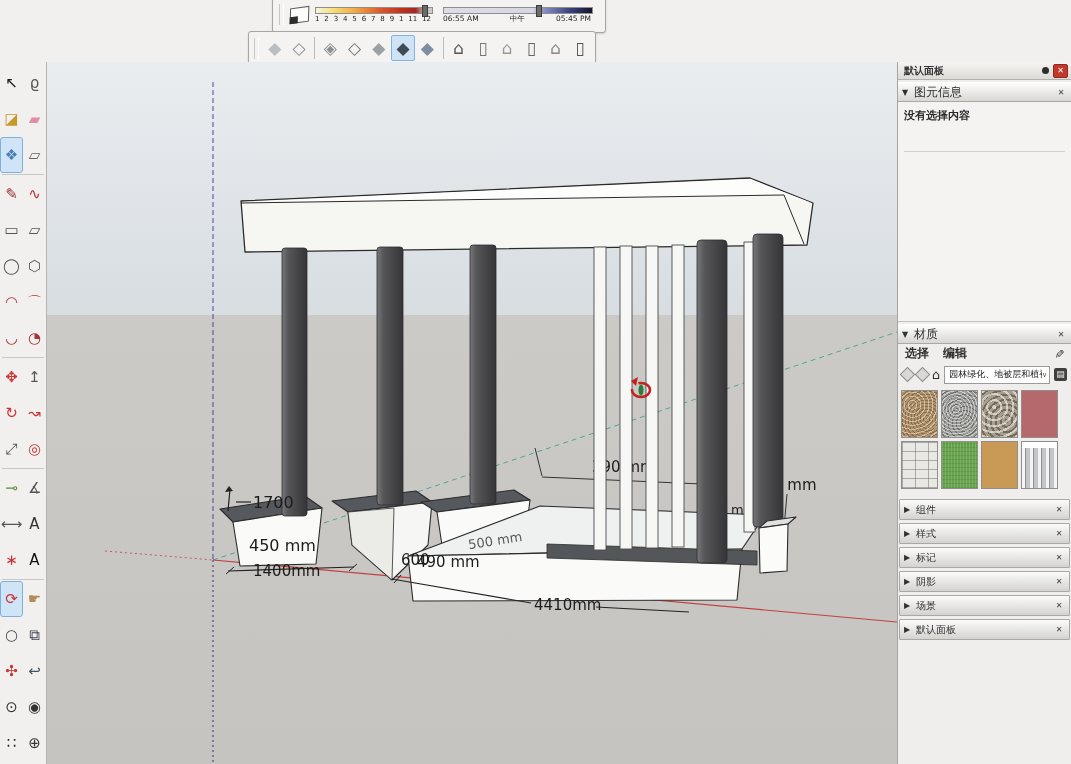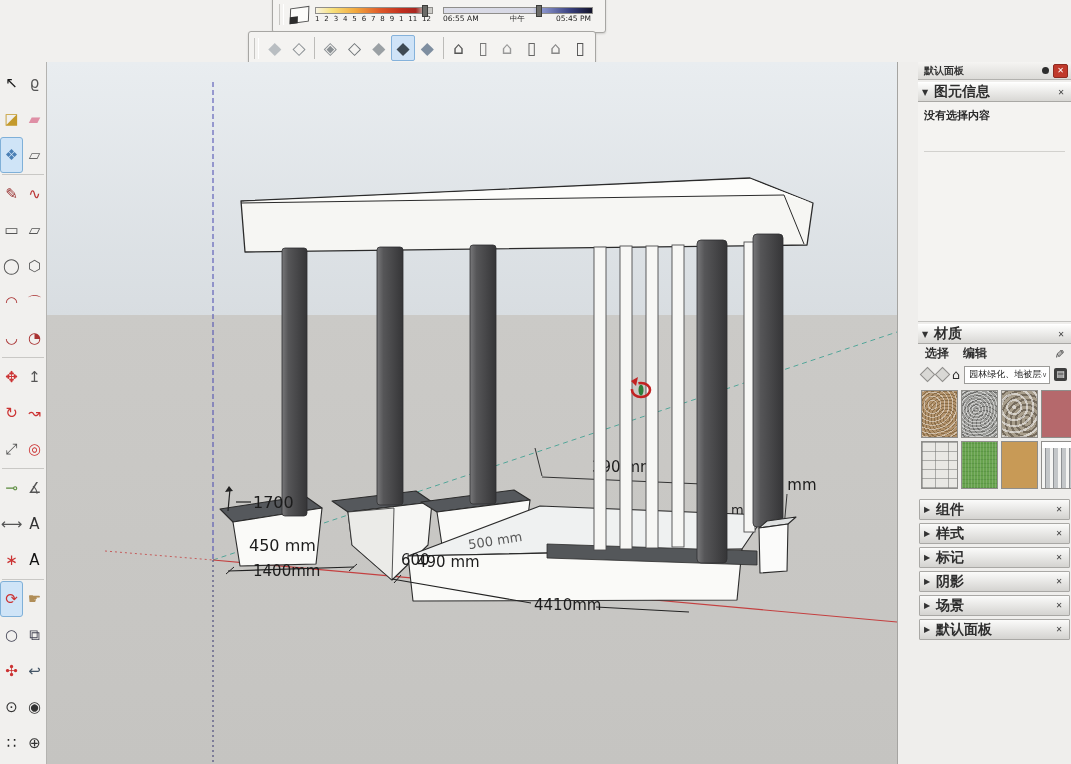--- a/index.html
+++ b/index.html
@@ -38,32 +38,32 @@
   .tool{width:23px;height:36px;display:flex;align-items:center;justify-content:center;
         font-size:15px;border:1px solid transparent;border-radius:3px;box-sizing:border-box;cursor:default;}
   .tool.active{background:#cfe4f7;border-color:#7fb0d8;}
   .tool-sep{grid-column:span 2;height:1px;background:#c9c8c5;margin:1px 2px;}
   
   #viewport{position:absolute;left:47px;top:62px;width:850px;height:702px;background:#dde1e5;}
   #viewport svg{display:block;}
   .dimtext{font-family:"DejaVu Sans","Liberation Sans",sans-serif;fill:#1c1c1c;}
   
   #right-panel{position:absolute;left:897px;top:62px;width:174px;height:702px;background:#efeeec;
-               border-left:1px solid #a5a4a1;box-sizing:border-box;padding-left:20px;}
+               border-left:1px solid #a5a4a1;box-sizing:border-box;}
   .panel-titlebar{height:17px;display:flex;align-items:center;padding:0 3px 0 6px;
                   background:linear-gradient(#f5f4f2,#dcdbd8);border-bottom:1px solid #b3b2af;}
   .panel-titlebar .title{flex:1;font-size:10px;font-weight:bold;color:#333;}
   .pin-icon{width:7px;height:7px;background:#2d2d2d;border-radius:50%;margin-right:4px;}
   .close-red{width:13px;height:12px;background:#c0392b;border:1px solid #8e2a20;border-radius:2px;
              color:#fff;font-size:8px;line-height:11px;text-align:center;}
   .sec-header{height:18px;display:flex;align-items:center;padding:0 4px;
               background:linear-gradient(#fdfdfc,#d8d7d4);border-top:1px solid #fff;
               border-bottom:1px solid #a9a8a5;margin-top:2px;}
   .sec-header .arr{font-size:8px;color:#333;width:12px;}
-  .sec-header .lbl{flex:1;font-size:14px;font-weight:bold;color:#2e2e2e;}
+  .sec-header .lbl{flex:1;font-size:12px;font-weight:normal;color:#2e2e2e;}
   .sec-close{font-size:8px;color:#444;width:12px;text-align:center;}
   .entity-body{height:220px;background:#f4f3f1;border-bottom:1px solid #c4c3c0;padding:6px;box-sizing:border-box;}
   .entity-body .msg{font-size:11px;font-weight:bold;color:#2b2b2b;}
   .entity-body .divider{height:1px;background:#d2d1ce;margin-top:28px;}
   .mat-body{height:74px;display:flex;padding:5px 4px 4px 4px;box-sizing:border-box;gap:5px;}
   .mat-preview{width:42px;height:60px;background:#fdfdfc;border:1px solid #9c9b98;}
   .mat-right{flex:1;position:relative;}
   .mat-name{width:96px;height:15px;background:#fff;border:1px solid #aaa;font-size:9.5px;
             color:#222;padding:1px 3px;font-family:inherit;}
   .mat-right .resize-tri{position:absolute;right:22px;bottom:0;width:0;height:0;
@@ -98,21 +98,21 @@
      linear-gradient(90deg,rgba(120,120,118,.55) 1px,transparent 1px);
      background-size:13px 9px;}
   .sw-grass{background-image:repeating-linear-gradient(90deg,rgba(255,255,255,.15) 0 1px,transparent 1px 3px),
      repeating-linear-gradient(0deg,rgba(0,60,0,.12) 0 1px,transparent 1px 4px);}
   .sw-fence{background-image:linear-gradient(#fff 0 6px,transparent 6px),
      repeating-linear-gradient(90deg,#f4f4f2 0 3px,#8e9194 3px 4px,#c3c6c8 4px 8px);}
   .collapsed-list{padding:4px 1px 0 1px;display:flex;flex-direction:column;gap:3px;}
   .col-sec{height:19px;display:flex;align-items:center;padding:0 4px;
            background:linear-gradient(#fbfbfa,#d4d3d0);border:1px solid #a9a8a5;border-radius:1px;}
   .col-sec .arr{font-size:8px;color:#333;width:12px;}
-  .col-sec .lbl{flex:1;font-size:14px;font-weight:bold;color:#2e2e2e;}
+  .col-sec .lbl{flex:1;font-size:10px;font-weight:normal;color:#2e2e2e;}
 </style>
 </head>
 <body>
 
 <div id="top-area">
 
   <div id="shadow-toolbar" class="fl-toolbar">
     <div class="grip"></div>
     <div class="shadow-toggle"></div>
     <div class="slider-block" style="margin-right:10px;">

